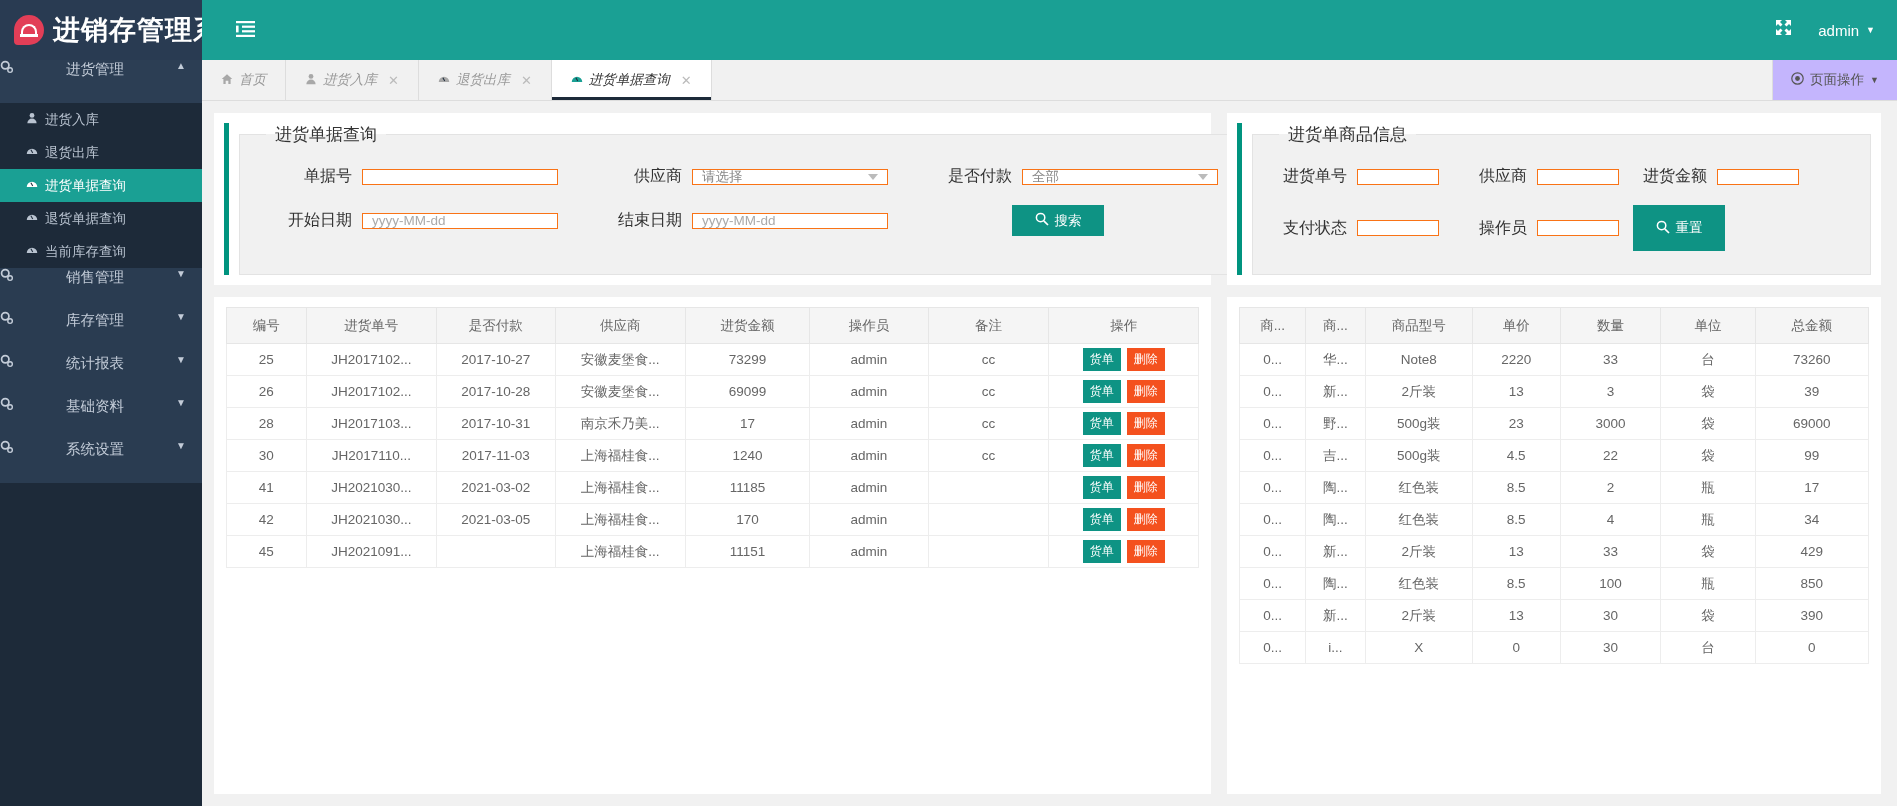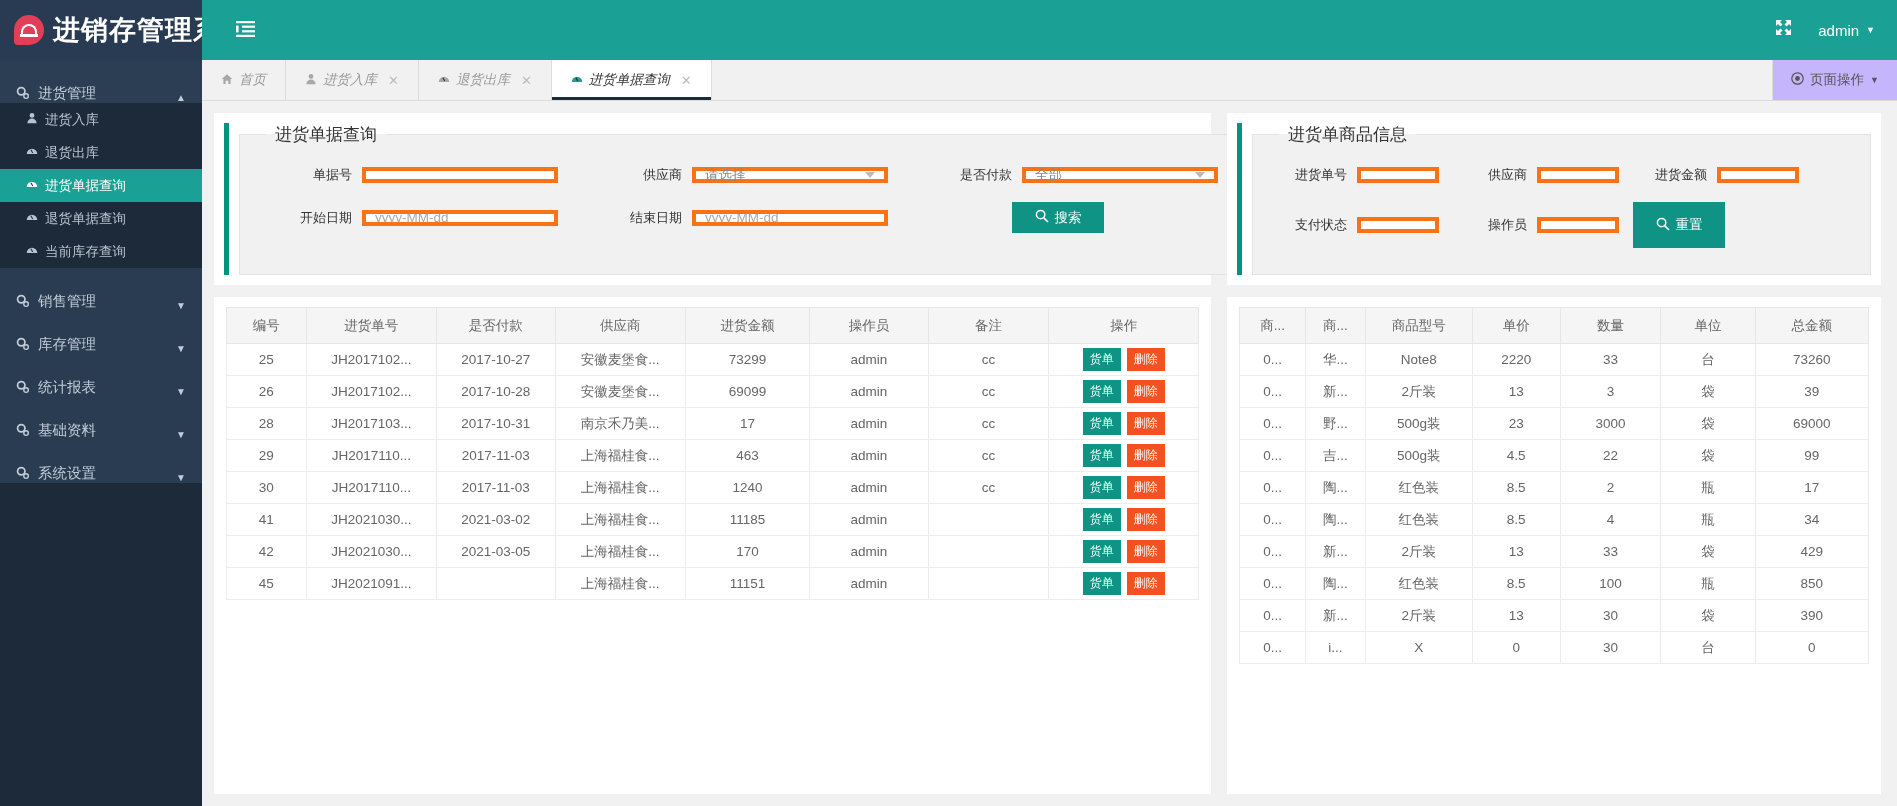--- a/index.html
+++ b/index.html
@@ -35,23 +35,24 @@
   }
   .brand-logo .base {
     position:absolute; left:6px; top:19px; width:18px; height:2.5px; background:#fff;
   }
   .brand-title {
     color:#fff; font-size: 27px; font-weight: bold; letter-spacing: 1px;
     white-space: nowrap;
   }
 
   .nav-group-header {
-    height: 43px; display:flex; align-items:flex-end; padding: 0 16px 0 16px;
+    height: 43px; display:flex; align-items:flex-start; padding: 0 16px 0 0;
     color:#c3ccd8; font-size:14.5px; cursor:pointer; position:relative;
     background:#2c3e54;
+    gap:44px;
   }
   .nav-group-header.collapsed { background:#2a3c51; }
   .nav-group-header .gicon { margin-right: 8px; font-size: 14px; color:#c3ccd8; }
   .nav-group-header .glabel { flex:1; }
   .nav-caret { font-size: 10px; color:#c3ccd8; }
 
   .nav-sub { background:#1d2a39; }
   .nav-item {
     height: 33px; display:flex; align-items:center; padding-left: 26px;
     color:#b9c3d0; font-size:13.5px; cursor:pointer; gap:7px;
@@ -116,24 +117,24 @@
 
   fieldset.fs {
     border: 1px solid #e3e3e3; padding: 14px 16px 16px 16px; margin:0;
     background: #f1f1f1;
   }
   fieldset.fs legend {
     font-size: 17px; color:#333; padding: 0 9px; margin-left: 10px;
   }
   .form-row { display:flex; align-items:center; margin-top: 14px; }
   .form-row:first-of-type { margin-top: 6px; }
-  .fi-label { font-size:13px; color:#333; text-align:right; white-space:nowrap; }
+  .fi-label { font-size:16px; color:#333; text-align:right; white-space:nowrap; }
   .fi-ctrl { margin-left: 10px; }
   input.txt, .sel {
-    height: 16px; border:4px solid #f97316; background:#fff; font-size:13.5px;
+    height: 16px; border:1px solid #f97316; background:#fff; font-size:13.5px;
     color:#555; padding: 0 9px; outline:none; font-family:inherit;
   }
   input.txt::placeholder { color:#aaa; }
   .sel {
     display:flex; align-items:center; justify-content:space-between; cursor:pointer;
   }
   .sel .sel-val { color:#888; }
   .sel .sel-caret {
     width:0;height:0;border-left:5px solid transparent;border-right:5px solid transparent;
     border-top:6px solid #bbb;
@@ -435,30 +436,20 @@
                 <td>28</td>
                 <td>JH2017103...</td>
                 <td>2017-10-31</td>
                 <td>南京禾乃美...</td>
                 <td>17</td>
                 <td>admin</td>
                 <td>cc</td>
                 <td><span class="op-btn op-goods">货单</span><span class="op-btn op-del">删除</span></td>
               </tr>
               <tr>
-                <td>29</td>
-                <td>JH2017110...</td>
-                <td>2017-11-03</td>
-                <td>上海福桂食...</td>
-                <td>463</td>
-                <td>admin</td>
-                <td>cc</td>
-                <td><span class="op-btn op-goods">货单</span><span class="op-btn op-del">删除</span></td>
-              </tr>
-              <tr>
                 <td>30</td>
                 <td>JH2017110...</td>
                 <td>2017-11-03</td>
                 <td>上海福桂食...</td>
                 <td>1240</td>
                 <td>admin</td>
                 <td>cc</td>
                 <td><span class="op-btn op-goods">货单</span><span class="op-btn op-del">删除</span></td>
               </tr>
               <tr>

